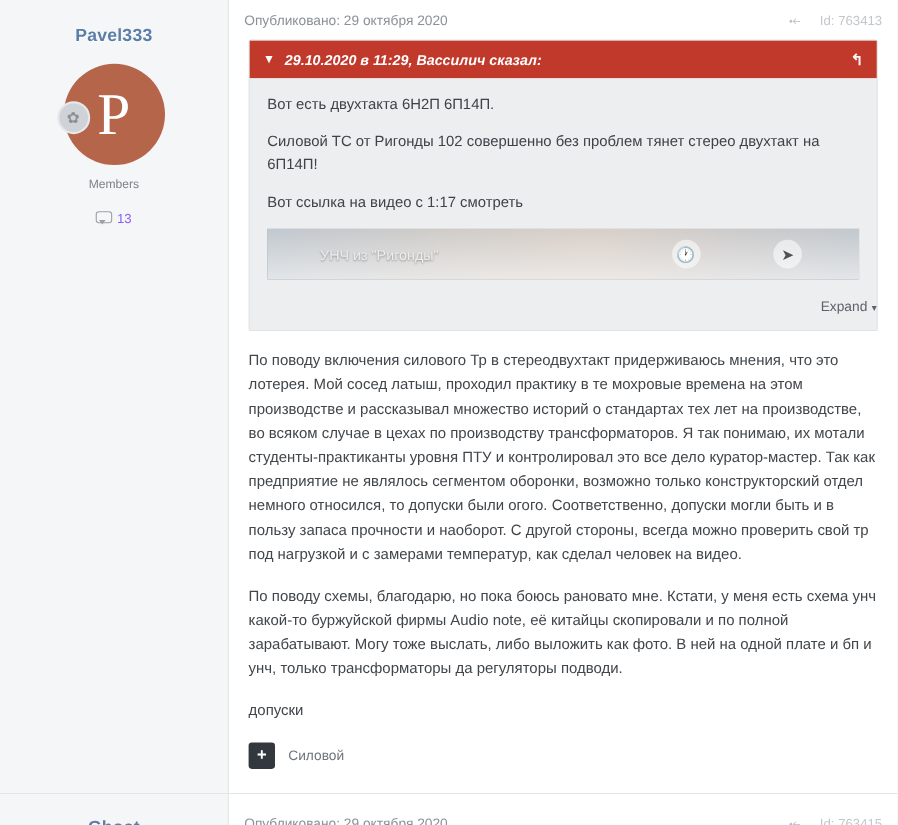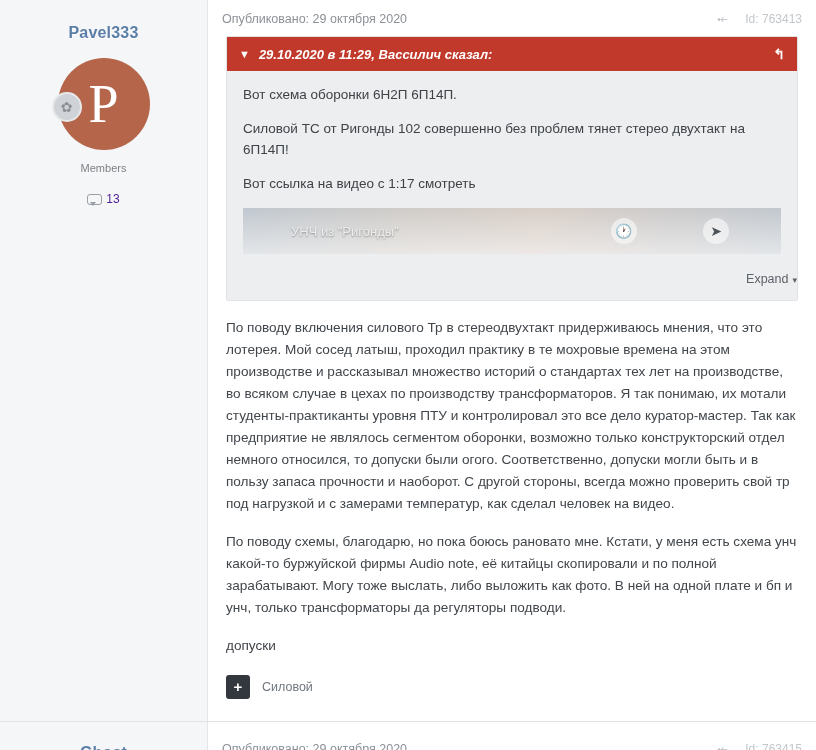--- a/index.html
+++ b/index.html
@@ -69,22 +69,22 @@
     font-size: 14px;
   }
   .rank {
     font-size: 11px;
     color: #7c8288;
     margin-top: 12px;
   }
   .postcount {
     margin-top: 18px;
     font-size: 12px;
-    color: #4c1d95;
-    display: flex; align-items: center; justify-content: center;
+    color: #8b5cf6;
+    display: flex; align-items: flex-start; justify-content: center;
     gap: 6px;
   }
   .bubble-icon { width: 13px; height: 11px; display:inline-block; position: relative; }
   .bubble-icon:before {
     content: "";
     position: absolute; left:0; top:0;
     width: 13px; height: 9px;
     border: 1.5px solid #9aa0a6;
     border-radius: 3px;
   }
@@ -266,21 +266,21 @@
         <span class="post-id">Id: 763413</span>
       </div>
 
       <div class="quote">
         <div class="quote-head">
           <span class="caret">▼</span>
           <span class="qtext">29.10.2020 в 11:29, Вассилич сказал:</span>
           <span class="arrow">↰</span>
         </div>
         <div class="quote-body">
-          <p>Вот схема оборонки 6Н2П 6П14П.</p>
+          <p>Вот есть двухтакта 6Н2П 6П14П.</p>
           <p>Силовой ТС от Ригонды 102 совершенно без проблем тянет стерео двухтакт на 6П14П!</p>
           <p>Вот ссылка на видео с 1:17 смотреть</p>
           <div class="video">
             <div class="video-title">УНЧ из "Ригонды"</div>
             <div class="video-ico clock">🕐</div>
             <div class="video-ico share">➤</div>
           </div>
         </div>
         <div class="expand">
           <span>Expand</span><span class="tri">▾</span>

